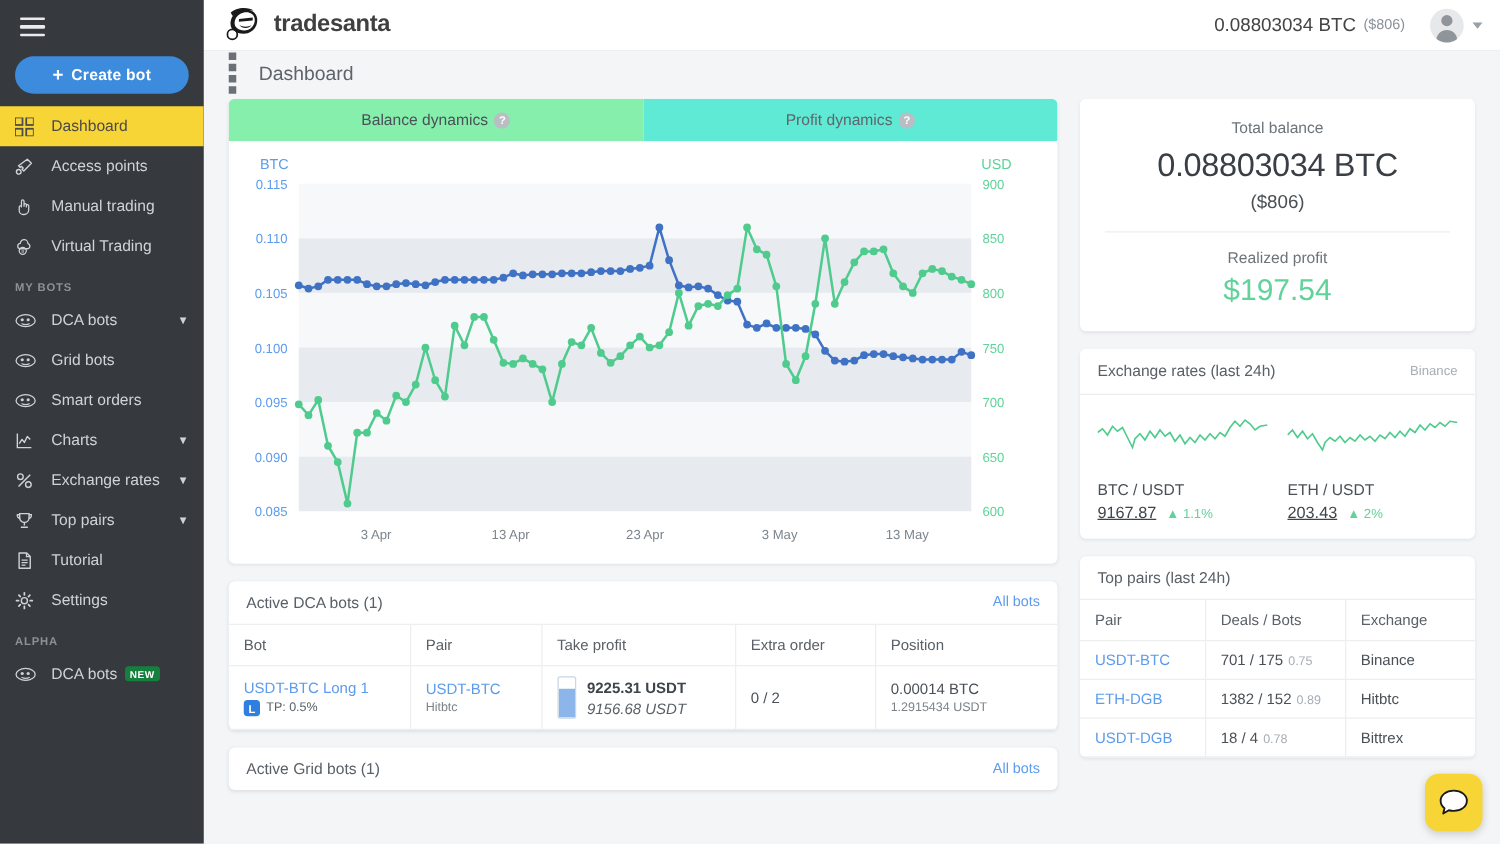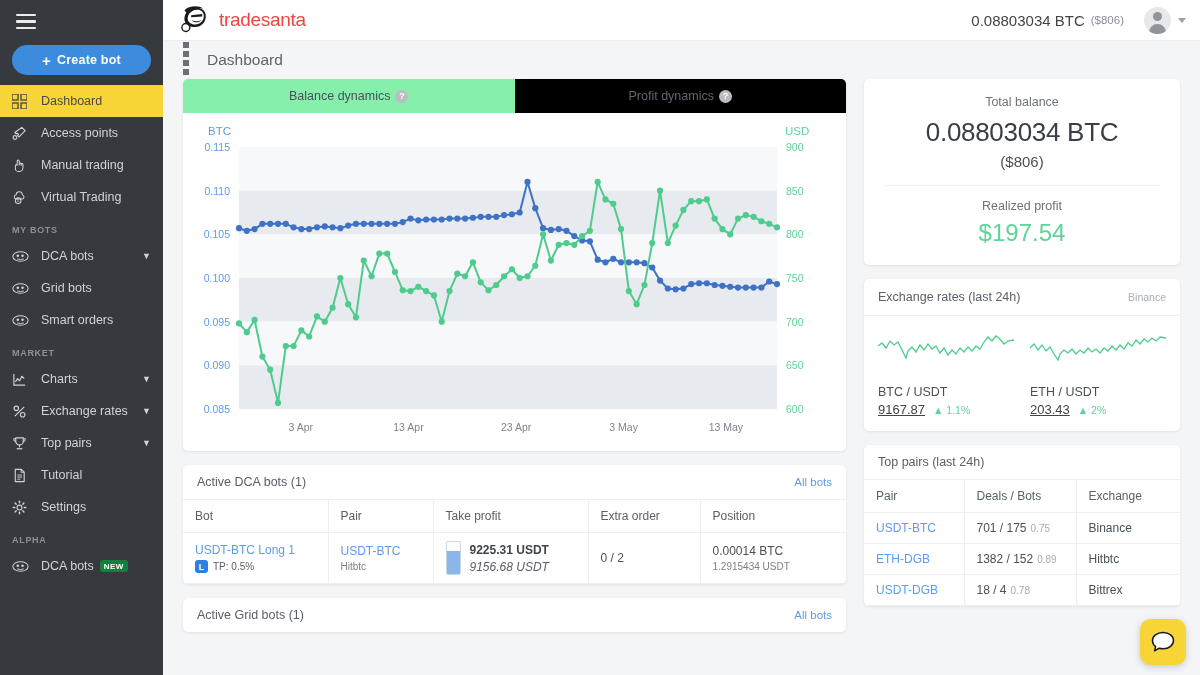--- a/index.html
+++ b/index.html
@@ -58,21 +58,21 @@
 
   
   .main { flex: 1; height: 675px; display: flex; flex-direction: column; overflow: hidden; }
   .topbar {
     height: 41px; flex: 0 0 41px; background: #fff;
     display: flex; align-items: center; padding: 0 14px 0 18px;
     border-bottom: 1px solid #eceef0;
   }
   .logo { display: flex; align-items: center; }
   .logo-mark { width: 30px; height: 30px; margin-right: 8px; }
-  .logo-text { font-size: 19px; font-weight: normal; color: #ef4444; letter-spacing: -.3px; }
+  .logo-text { font-size: 19px; font-weight: bold; color: #404040; letter-spacing: -.3px; }
   .topbar-right { margin-left: auto; display: flex; align-items: center; }
   .balance-btc { font-size: 15px; color: #444; }
   .balance-usd { font-size: 11.5px; color: #8a9099; margin-left: 6px; }
   .avatar-wrap { display: flex; align-items: center; margin-left: 20px; cursor: pointer; }
   .avatar {
     width: 27px; height: 27px; border-radius: 50%; background: #e6e8ea;
     position: relative; overflow: hidden;
   }
   .avatar::before {
     content: ""; position: absolute; width: 9px; height: 9px; border-radius: 50%;
@@ -103,21 +103,21 @@
   }
   .col-left { flex: 1 1 auto; min-width: 0; display: flex; flex-direction: column; gap: 14px; }
   .col-right { flex: 0 0 315px; display: flex; flex-direction: column; gap: 14px; }
 
   .card { background: #fff; border-radius: 5px; box-shadow: 0 1px 3px rgba(20,30,50,.09); }
 
   
   .tabs { display: flex; height: 34px; border-radius: 5px 5px 0 0; overflow: hidden; }
   .tab {
     flex: 1; display: flex; align-items: center; justify-content: center;
-    font-size: 12.5px; color: #5f666d; cursor: pointer; background: #000000;
+    font-size: 12.5px; color: #5f666d; cursor: pointer; background: #5eead4;
   }
   .tab.active { background: #86efac; color: #4a5158; }
   .qmark {
     display: inline-flex; align-items: center; justify-content: center;
     width: 13px; height: 13px; border-radius: 50%; background: #b9bec3;
     color: #fff; font-size: 9px; margin-left: 5px; font-weight: bold;
   }
 
   
   .chart-wrap { position: relative; height: 338px; padding: 6px 0 0 0; }
@@ -283,21 +283,20 @@
         <svg width="17" height="13" viewBox="0 0 20 14">
             <ellipse cx="10" cy="7" rx="9" ry="5.6" fill="none" stroke="currentColor" stroke-width="1.2"></ellipse>
             <circle cx="6.8" cy="6.2" r="1.5" fill="currentColor"></circle>
             <circle cx="12.4" cy="6.2" r="1.5" fill="currentColor"></circle>
             <path d="M6.5 10 q3.5 1.6 7 0" fill="none" stroke="currentColor" stroke-width="1.1" stroke-linecap="round"></path>
           </svg>
       </span>
       <span class="nav-label">Smart orders</span>
     </div>
 
-    <div class="nav-section">MARKET</div>
 
     <div class="nav-item">
       <span class="ico">
         <svg width="15" height="15" viewBox="0 0 16 16">
             <path d="M2 2 V14 H14" fill="none" stroke="currentColor" stroke-width="1.2"></path>
             <path d="M3.6 10.5 L6 7 L8 9.5 L10.5 4.5 L13 7" fill="none" stroke="currentColor" stroke-width="1.2" stroke-linejoin="round"></path>
           </svg>
       </span>
       <span class="nav-label">Charts</span>
       <span class="chev">▼</span>

